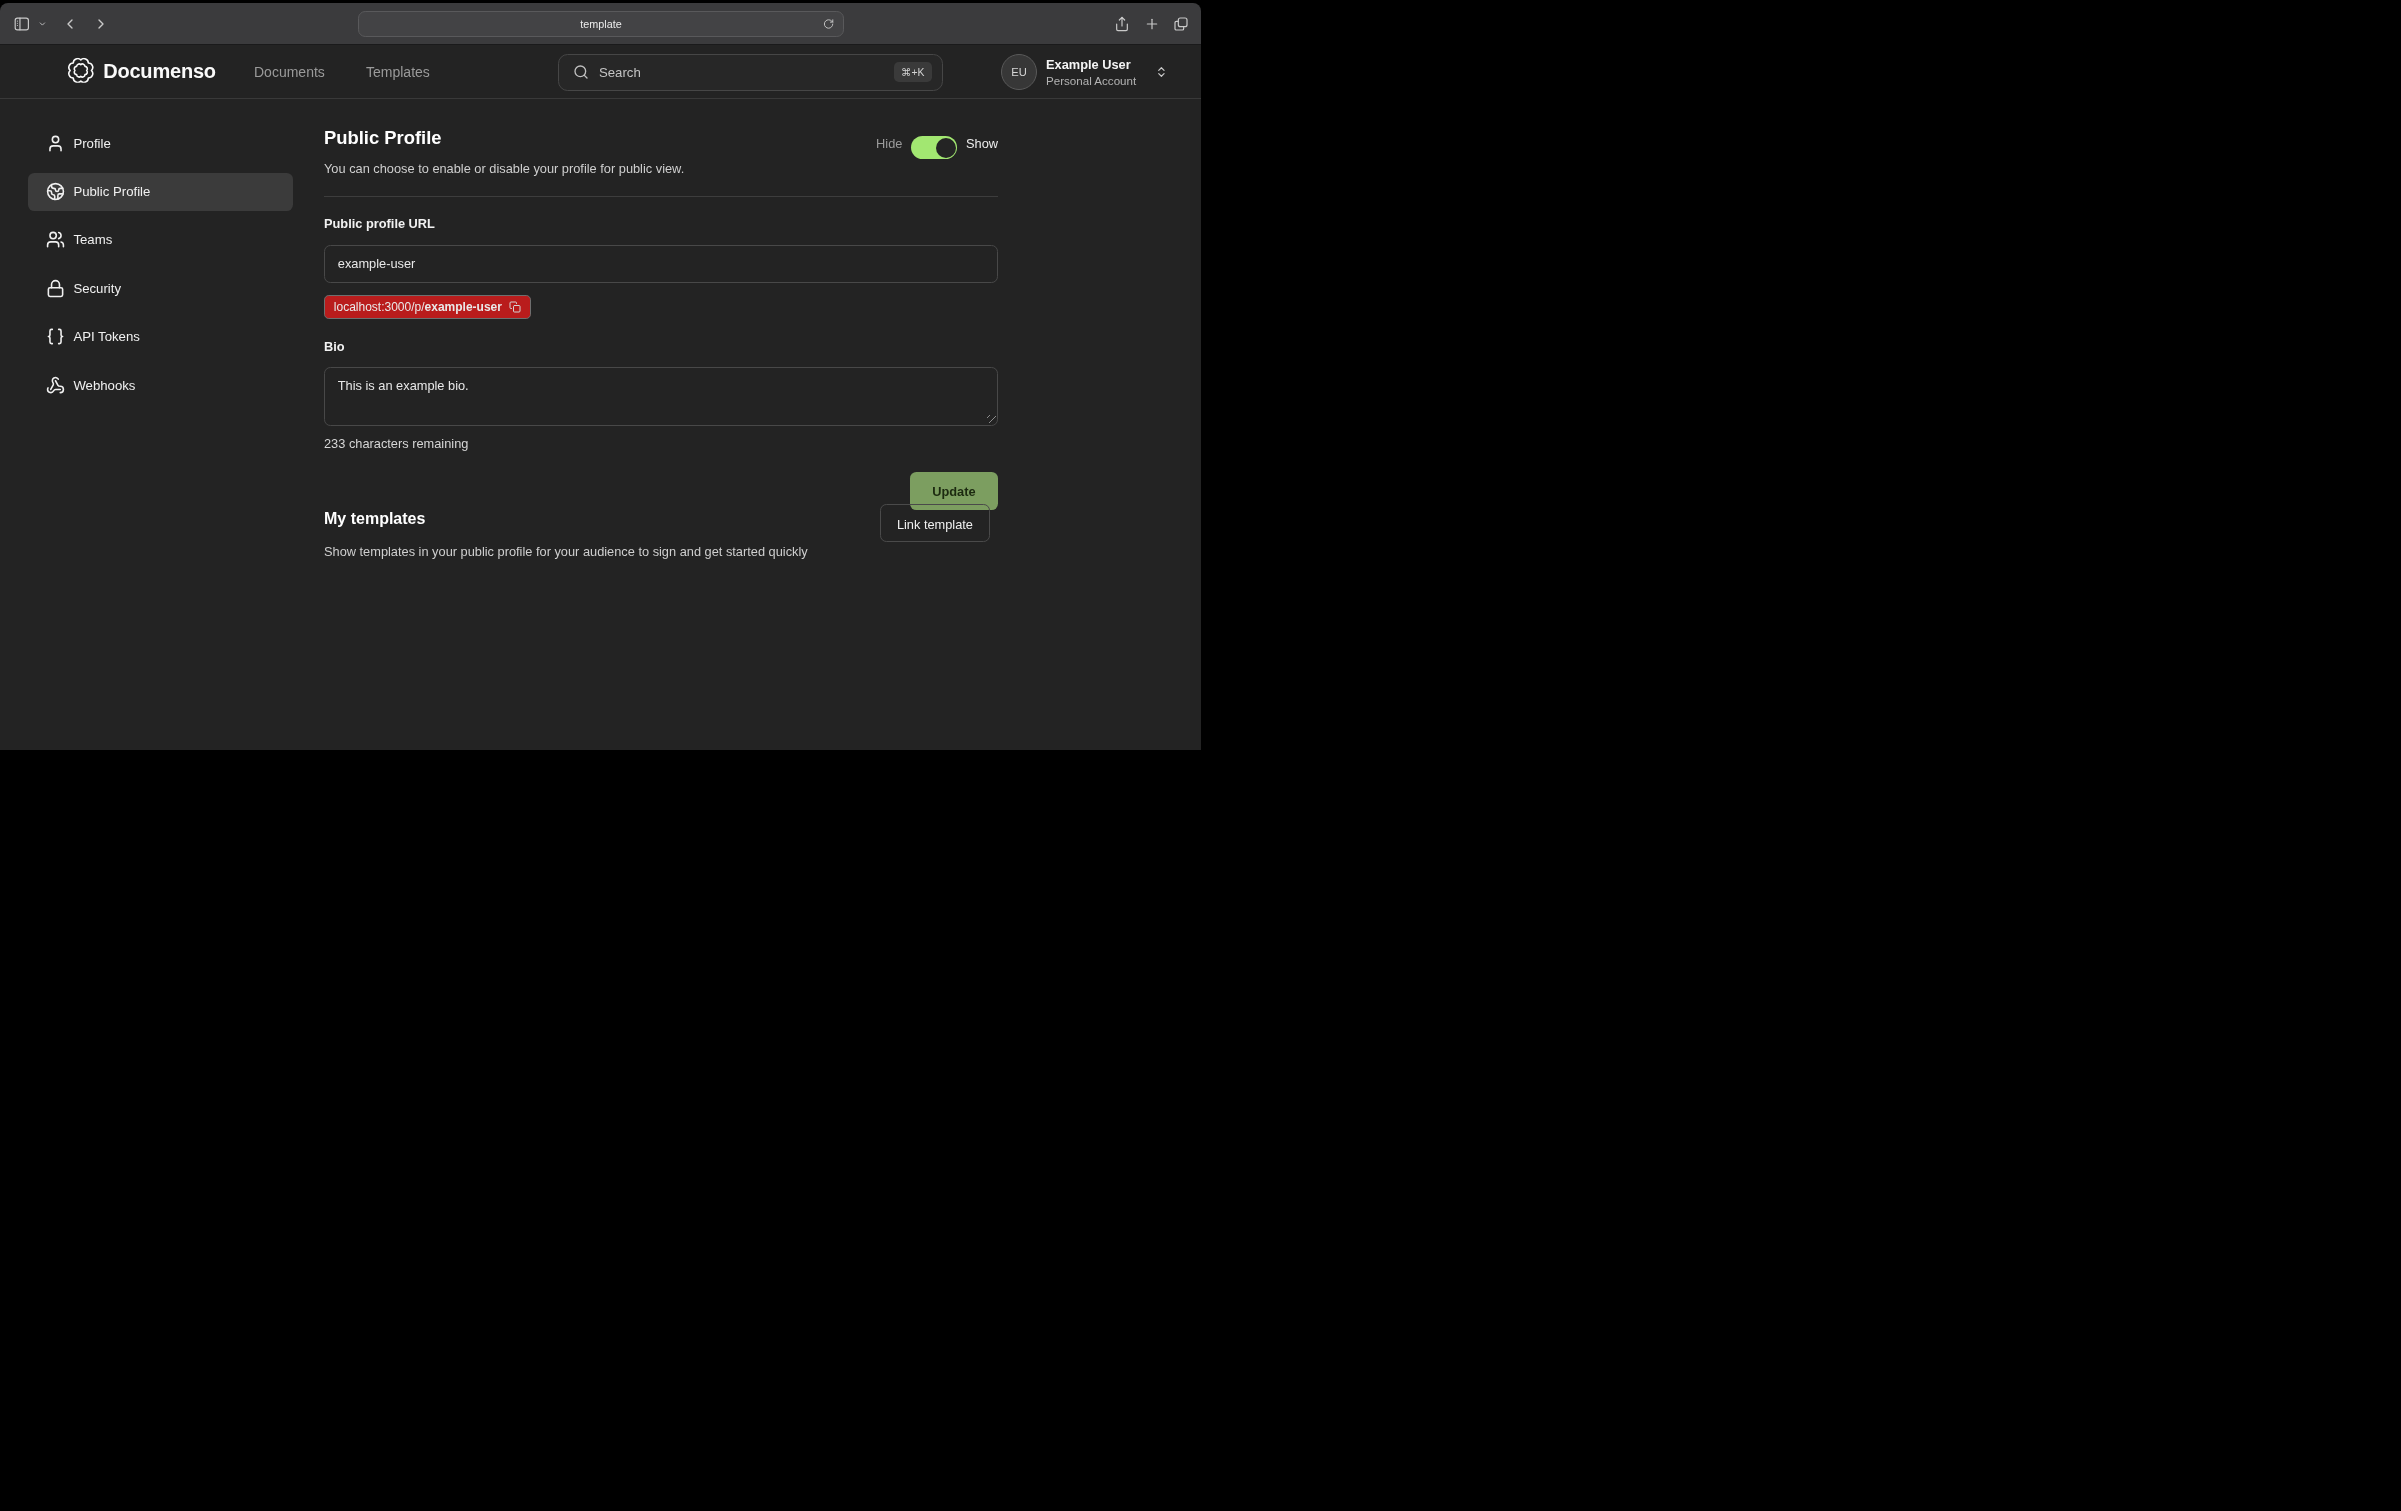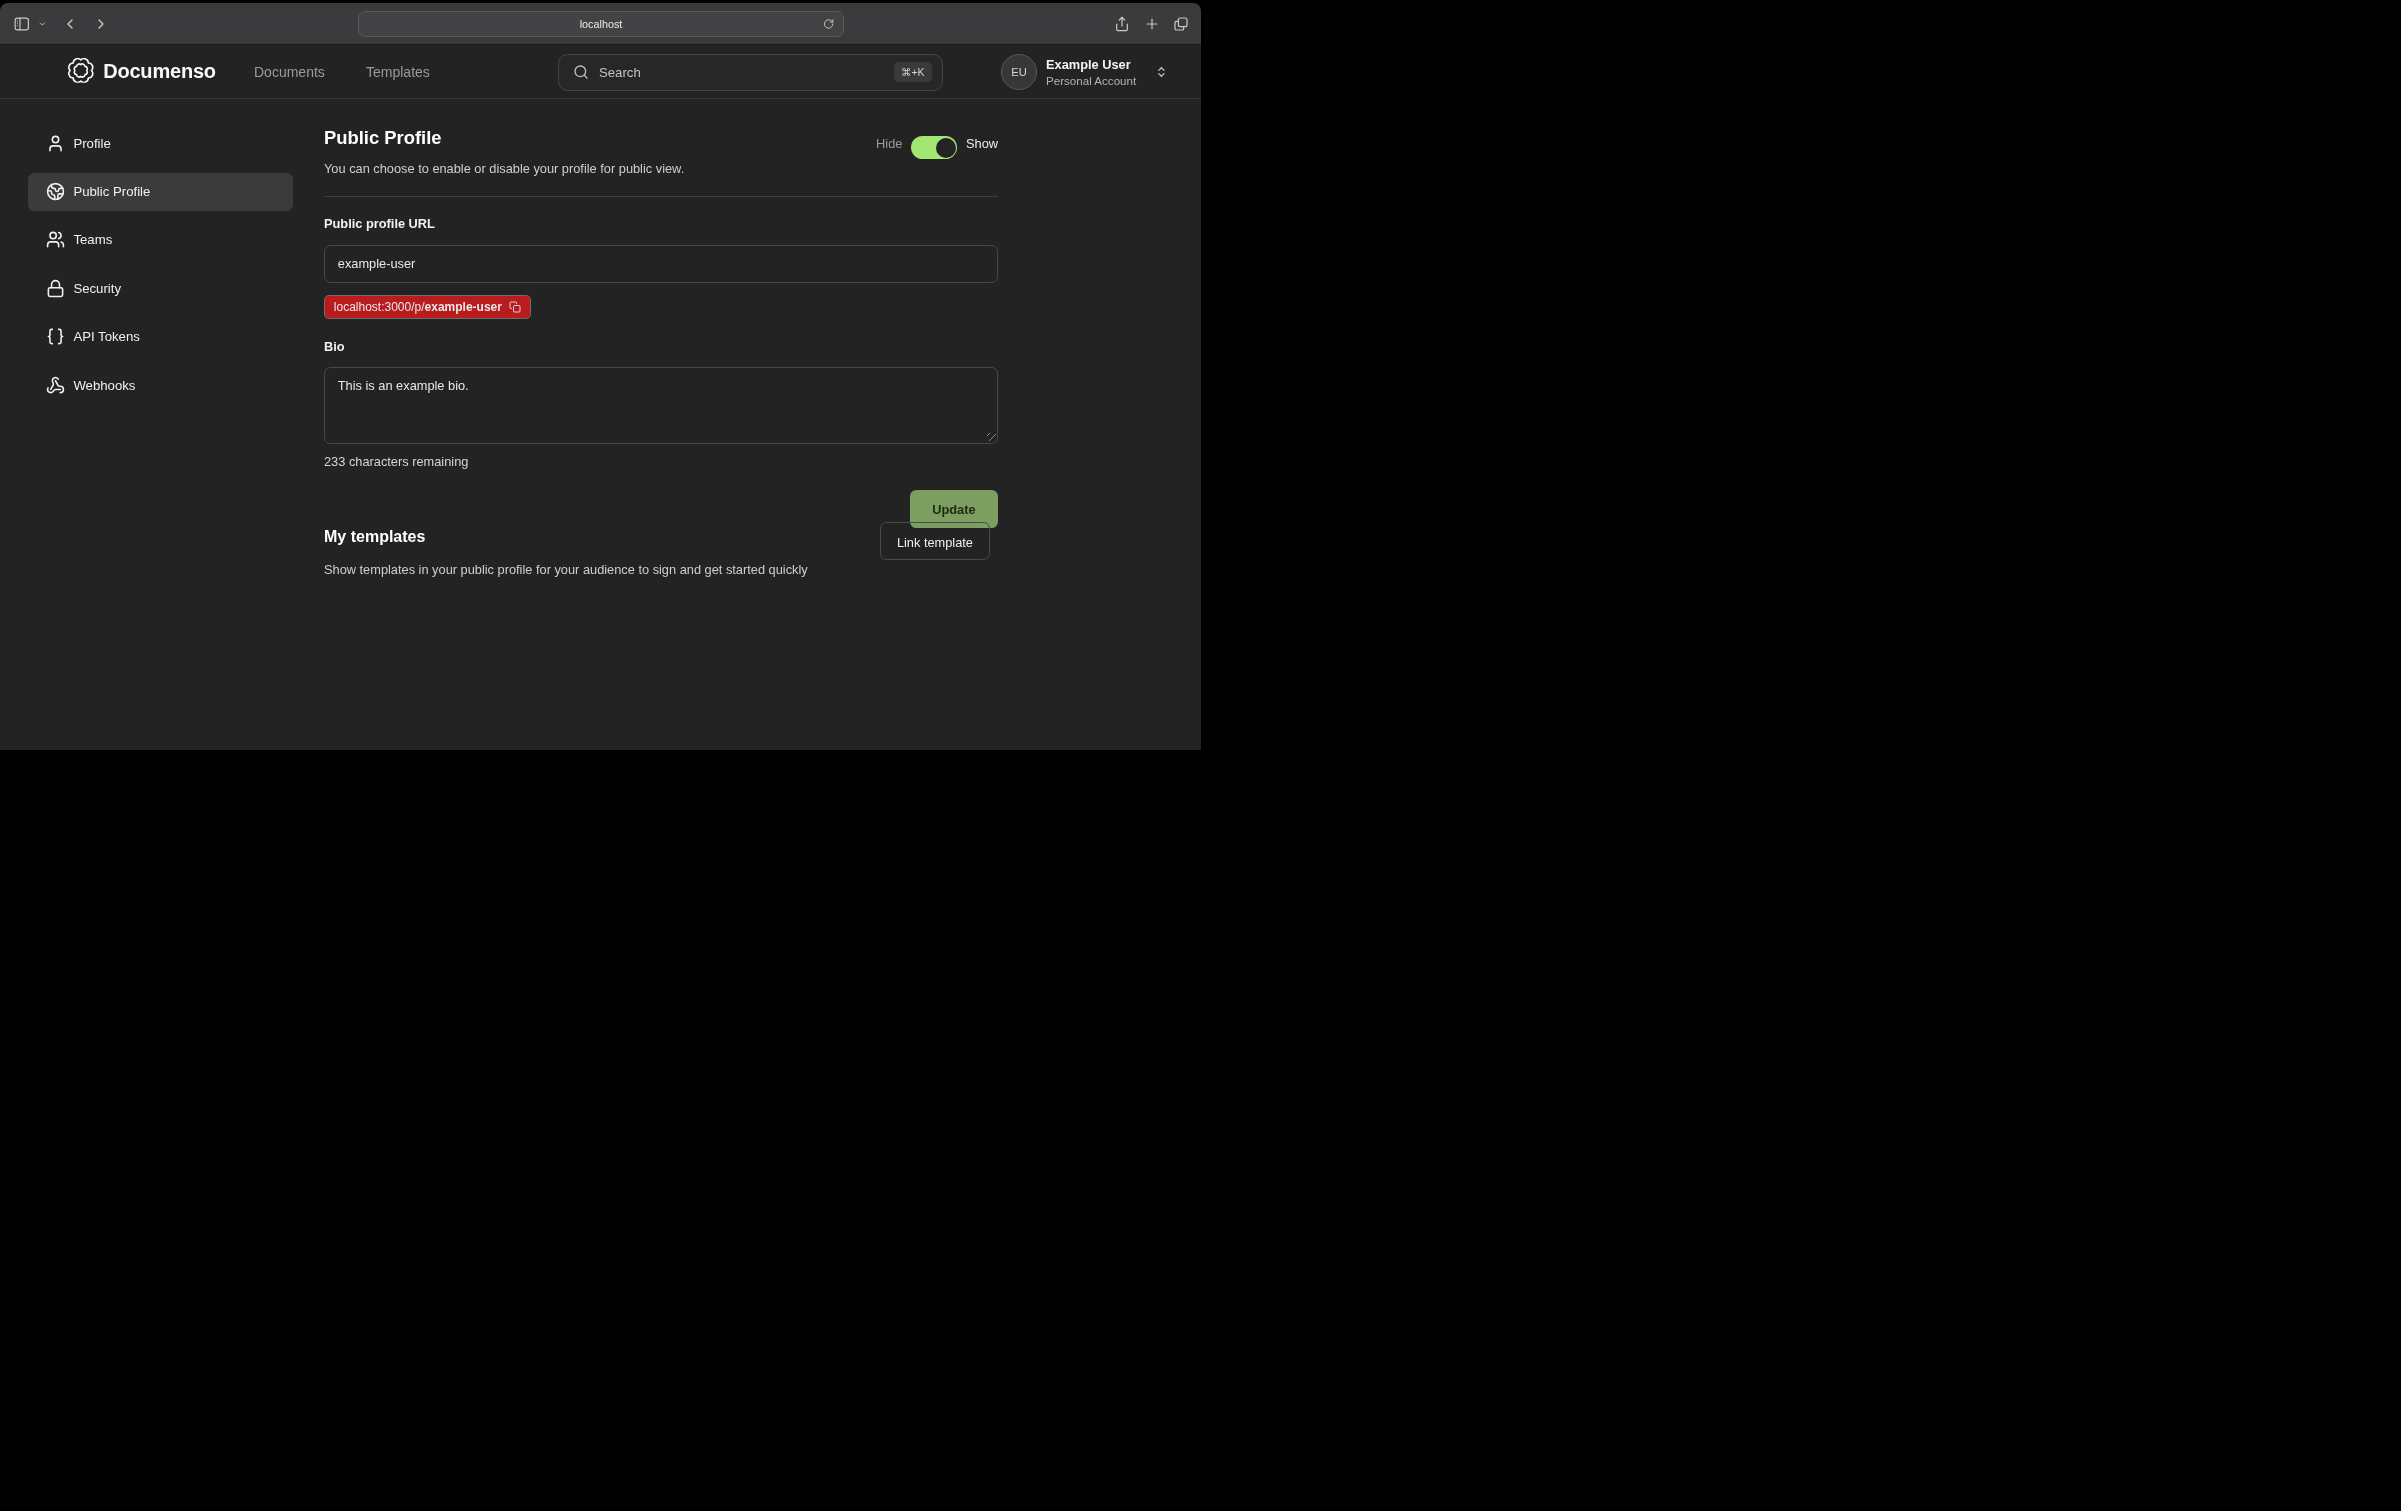--- a/index.html
+++ b/index.html
@@ -69,21 +69,21 @@
   .field-label { margin-top:21px; font-size:12.8px; font-weight:600; color:#f2f2f2; line-height:14.4px; }
   .text-input { margin-top:12.8px; width:100%; height:38px; background:transparent; border:0.8px solid #484848;
                 border-radius:6.4px; padding:0 12.8px; font-size:12.8px; color:#e8e8e8; outline:none;
                 font-family:"Liberation Sans","DejaVu Sans",sans-serif; display:block; }
   .url-pill { margin-top:12px; display:inline-flex; align-items:center; gap:7.2px; height:24px; padding:0 8.8px;
               background:#b91c1c; border:0.8px solid #6e6e6e; border-radius:4.8px; }
   .url-pill .prefix { font-size:12px; color:#e9e9e9; }
   .url-pill .slug { font-weight:700; }
   .copy-btn { display:flex; color:#d5d5d5; cursor:pointer; }
   .ta-wrap { position:relative; margin-top:12.8px; }
-  .textarea { width:100%; height:77px; background:transparent; border:0.8px solid #484848; border-radius:6.4px;
+  .textarea { width:100%; height:59px; background:transparent; border:0.8px solid #484848; border-radius:6.4px;
               padding:10.4px 12.8px; font-size:12.8px; color:#e8e8e8; resize:none; outline:none; line-height:16px;
               font-family:"Liberation Sans","DejaVu Sans",sans-serif; display:block; }
   .ta-grip { position:absolute; right:2.4px; bottom:2.4px; width:8.8px; height:8.8px;
              background:repeating-linear-gradient(135deg, transparent 0 2px, #8a8a8a 2px 2.8px, transparent 2.8px 4.8px); }
   .counter { margin-top:11.2px; font-size:12.8px; color:#d6d6d6; line-height:14.4px; }
   .update-row { margin-top:21px; display:flex; justify-content:flex-end; }
   .btn-update { height:38px; padding:0 22.4px; border:none; border-radius:6.4px; background:var(--btn-green,#7c9e60);
                 color:#1c2a10; font-size:12.8px; font-weight:600; cursor:pointer;
                 font-family:"Liberation Sans","DejaVu Sans",sans-serif; }
   .tpl-head { position:relative; }
@@ -124,21 +124,21 @@
             <path d="m15 18-6-6 6-6"></path>
           </svg>
       </span>
       <span class="icon c-fwd">
         <svg width="16" height="16" viewBox="0 0 24 24" fill="none" stroke="currentColor" stroke-width="2" stroke-linecap="round" stroke-linejoin="round">
             <path d="m9 18 6-6-6-6"></path>
           </svg>
       </span>
 
       <div class="url-field">
-        <span class="url-text">localhost</span>
+        <span class="url-text">template</span>
         <span class="icon c-refresh">
           <svg width="11.2" height="11.2" viewBox="0 0 24 24" fill="none" stroke="currentColor" stroke-width="2" stroke-linecap="round" stroke-linejoin="round">
               <path d="M21 12a9 9 0 1 1-9-9c2.52 0 4.93 1 6.74 2.74L21 8"></path>
               <path d="M21 3v5h-5"></path>
             </svg>
         </span>
       </div>
 
       <span class="icon c-share">
         <svg width="16" height="16" viewBox="0 0 24 24" fill="none" stroke="currentColor" stroke-width="1.8" stroke-linecap="round" stroke-linejoin="round">

